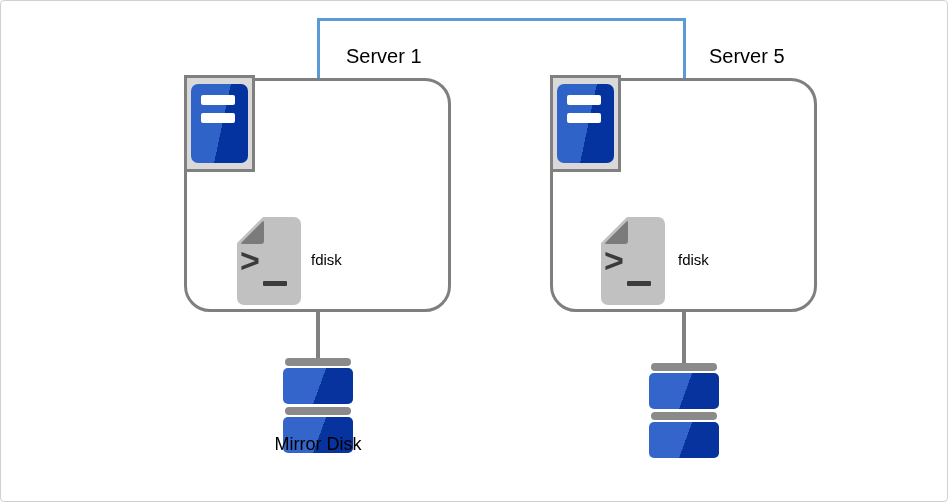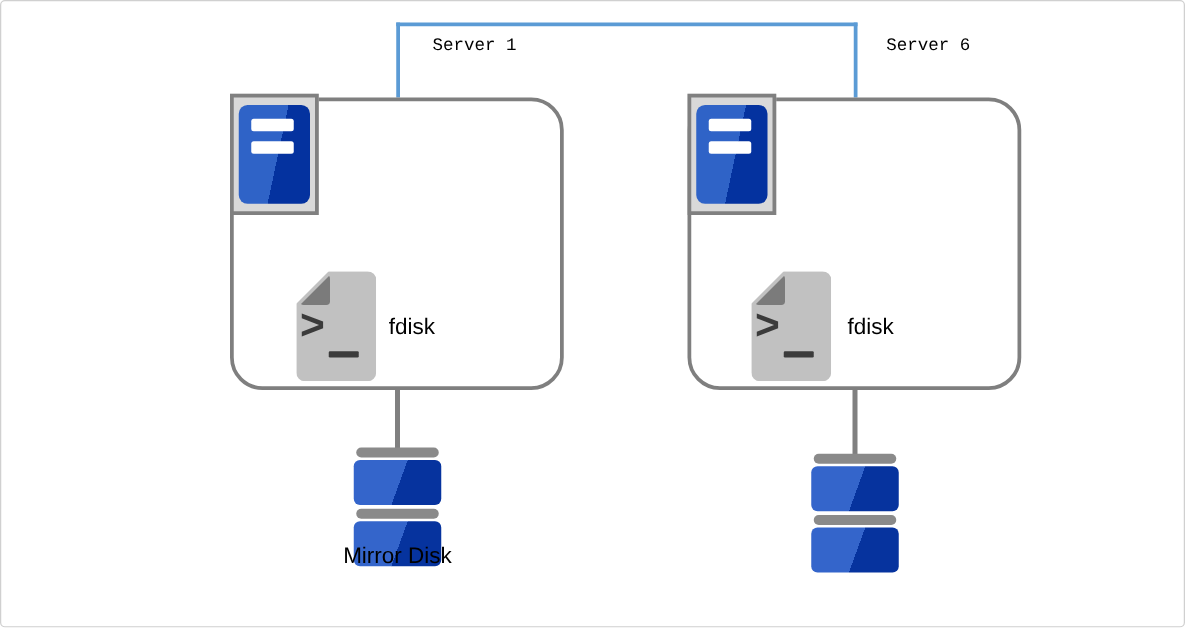--- a/index.html
+++ b/index.html
@@ -18,21 +18,21 @@
   
   .connector {
     position: absolute; left: 316px; top: 17px;
     width: 369px; height: 60px;
     box-sizing: border-box;
     border-top: 3px solid #5b9bd5;
     border-left: 3px solid #5b9bd5;
     border-right: 3px solid #5b9bd5;
   }
 
-  .server-label { position: absolute; top: 28px; font-size: 14px; white-space: nowrap; font-family: Liberation Mono, monospace; }
+  .server-label { position: absolute; top: 44px; font-size: 20px; white-space: nowrap; }
   .server1-label { left: 345px; }
   .server2-label { left: 708px; }
 
   .server-box {
     position: absolute; top: 77px;
     width: 267px; height: 234px;
     box-sizing: border-box;
     border: 3px solid #7f7f7f;
     border-radius: 26px;
     background: #ffffff;
@@ -87,21 +87,21 @@
     position: absolute; left: 3px; top: 26px;
     font-size: 34px; font-weight: bold; line-height: 1;
     color: #3b3b3b;
   }
   .prompt-underscore {
     position: absolute; left: 26px; top: 64px;
     width: 24px; height: 5px;
     background: #3b3b3b; border-radius: 1px;
   }
 
-  .tool-label { position: absolute; top: 250px; font-size: 18px; white-space: nowrap; }
+  .tool-label { position: absolute; top: 250px; font-size: 15px; white-space: nowrap; }
   .tool-label.s1 { left: 310px; }
   .tool-label.s2 { left: 677px; }
 
   
   .drop-line { position: absolute; width: 4px; background: #808080; }
   .drop-line.s1 { left: 315px; top: 311px; height: 50px; }
   .drop-line.s2 { left: 681px; top: 311px; height: 55px; }
 
   
   .disk { position: absolute; width: 70px; height: 96px; }
@@ -130,21 +130,21 @@
   }
 </style>
 </head>
 <body>
 
 <div class="canvas">
 
   <div class="connector"></div>
 
   <div class="server-label server1-label">Server 1</div>
-  <div class="server-label server2-label">Server 6</div>
+  <div class="server-label server2-label">Server 5</div>
 
   <div class="server-box s1"></div>
   <div class="server-icon s1">
     <div class="server-icon-body">
       <div class="server-slot slot1"></div>
       <div class="server-slot slot2"></div>
     </div>
   </div>
   <div class="file-icon s1">
     <div class="file-body"></div>

